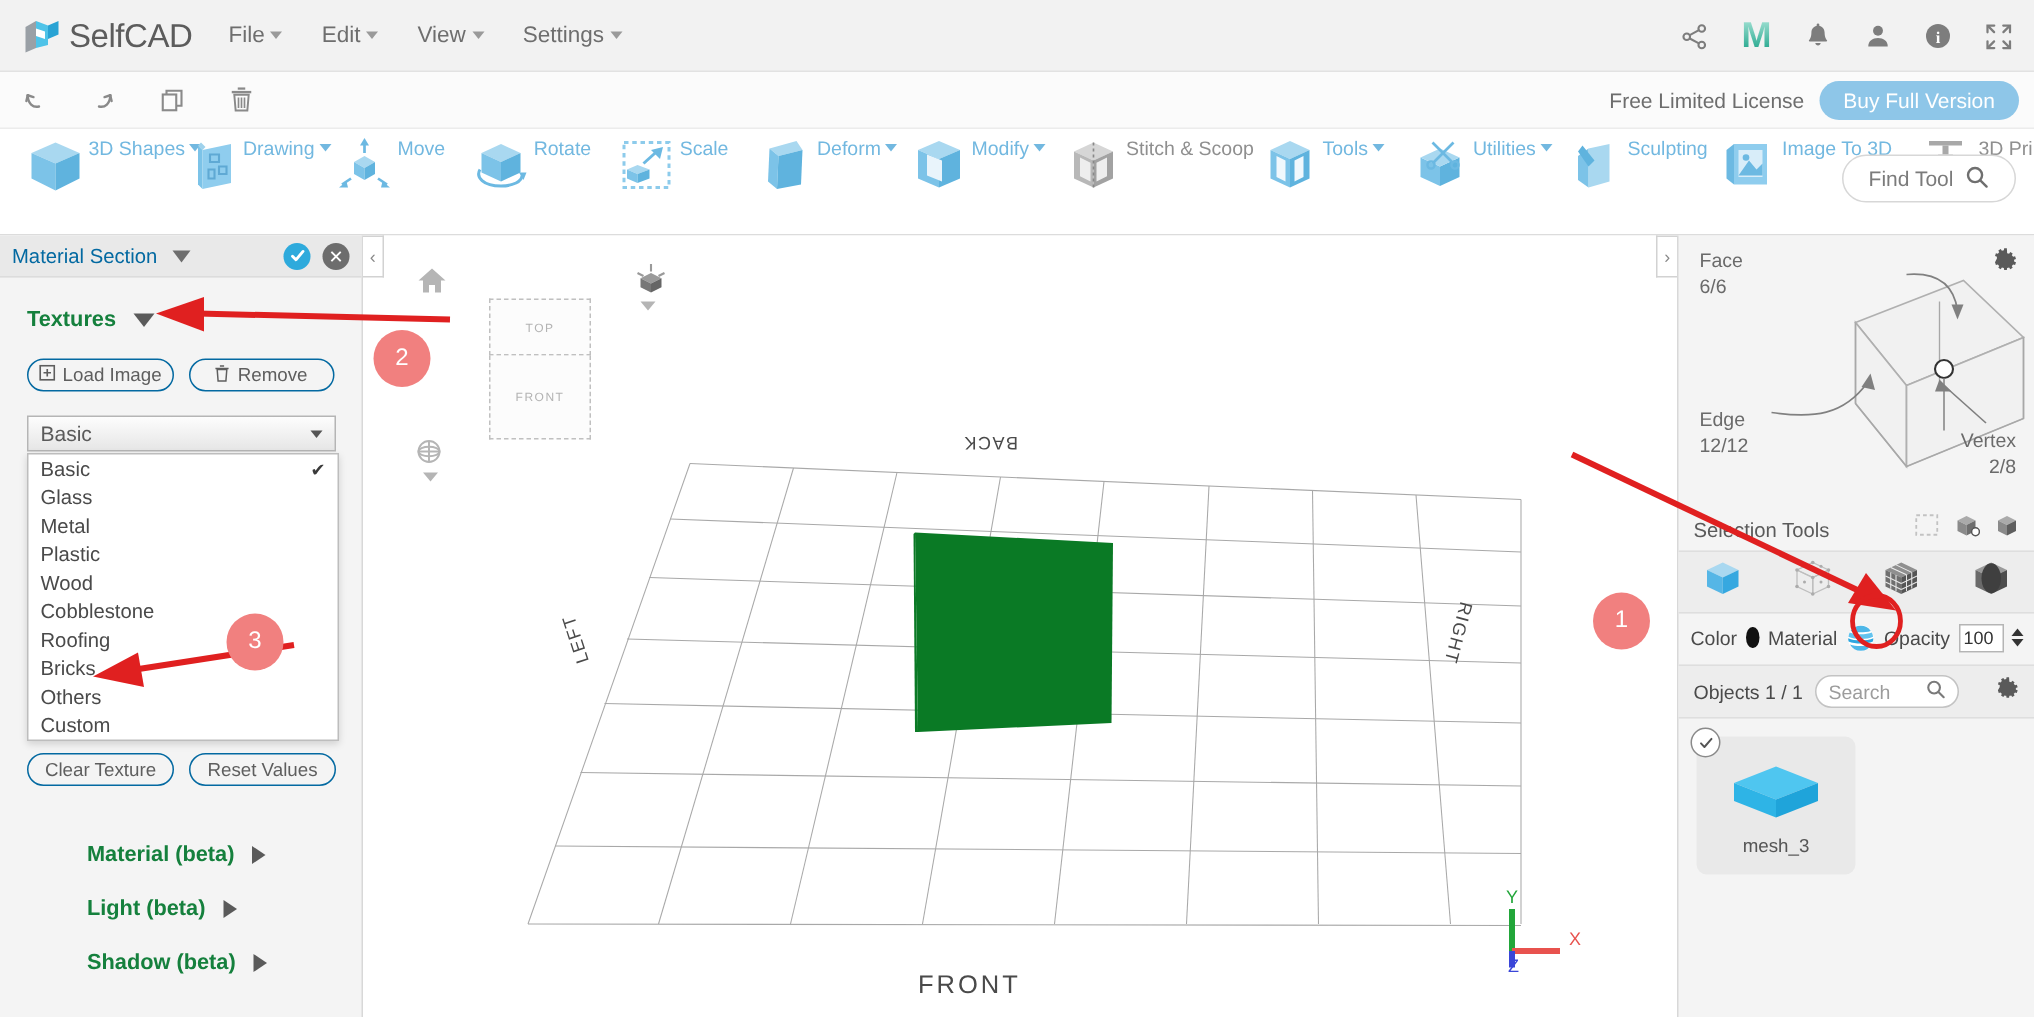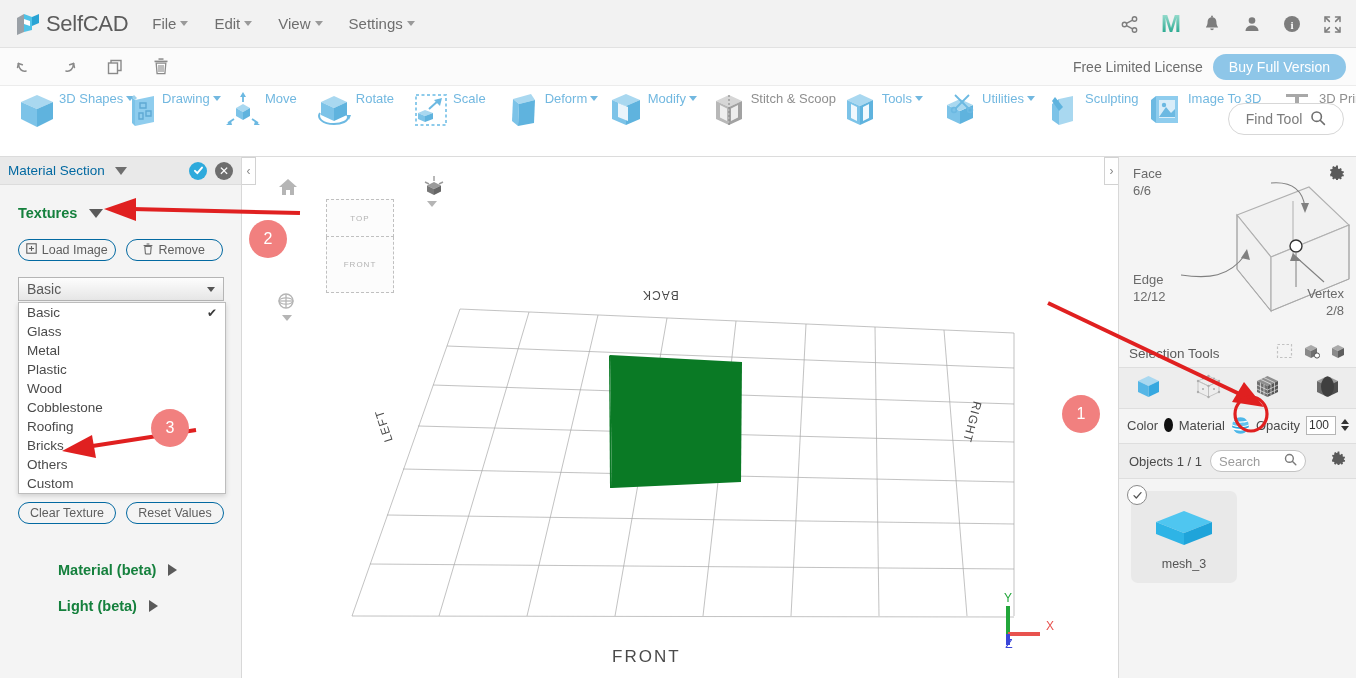--- a/index.html
+++ b/index.html
@@ -724,20 +724,24 @@
         </div>
     </div>
 
     <div class="lp-sections">
       <div class="section-row">
         <span class="section-label">Material (beta)</span>
         <i class="section-caret-right"></i>
       </div>
       <div class="section-row">
         <span class="section-label">Light (beta)</span>
+        <i class="section-caret-right"></i>
+      </div>
+      <div class="section-row">
+        <span class="section-label">Shadow (beta)</span>
         <i class="section-caret-right"></i>
       </div>
     </div>
 
     <div class="lp-bottom-btns" style="top:345px;">
       <div class="pill-btn">Clear Texture</div>
       <div class="pill-btn">Reset Values</div>
     </div>
   </div>
 

